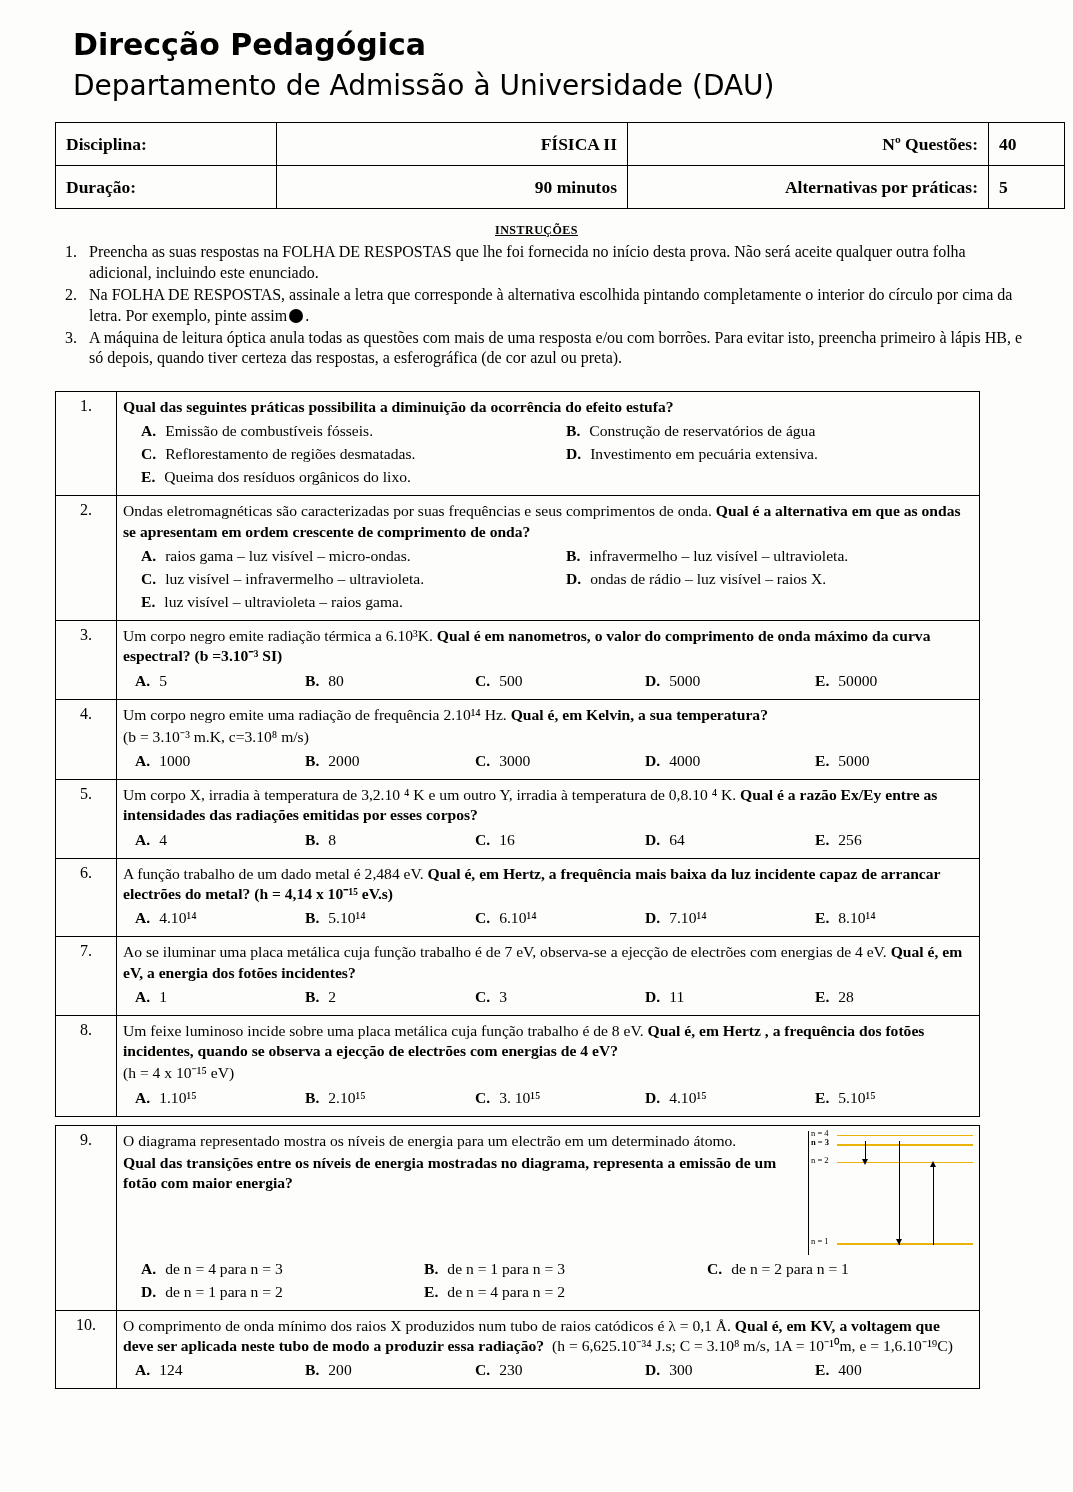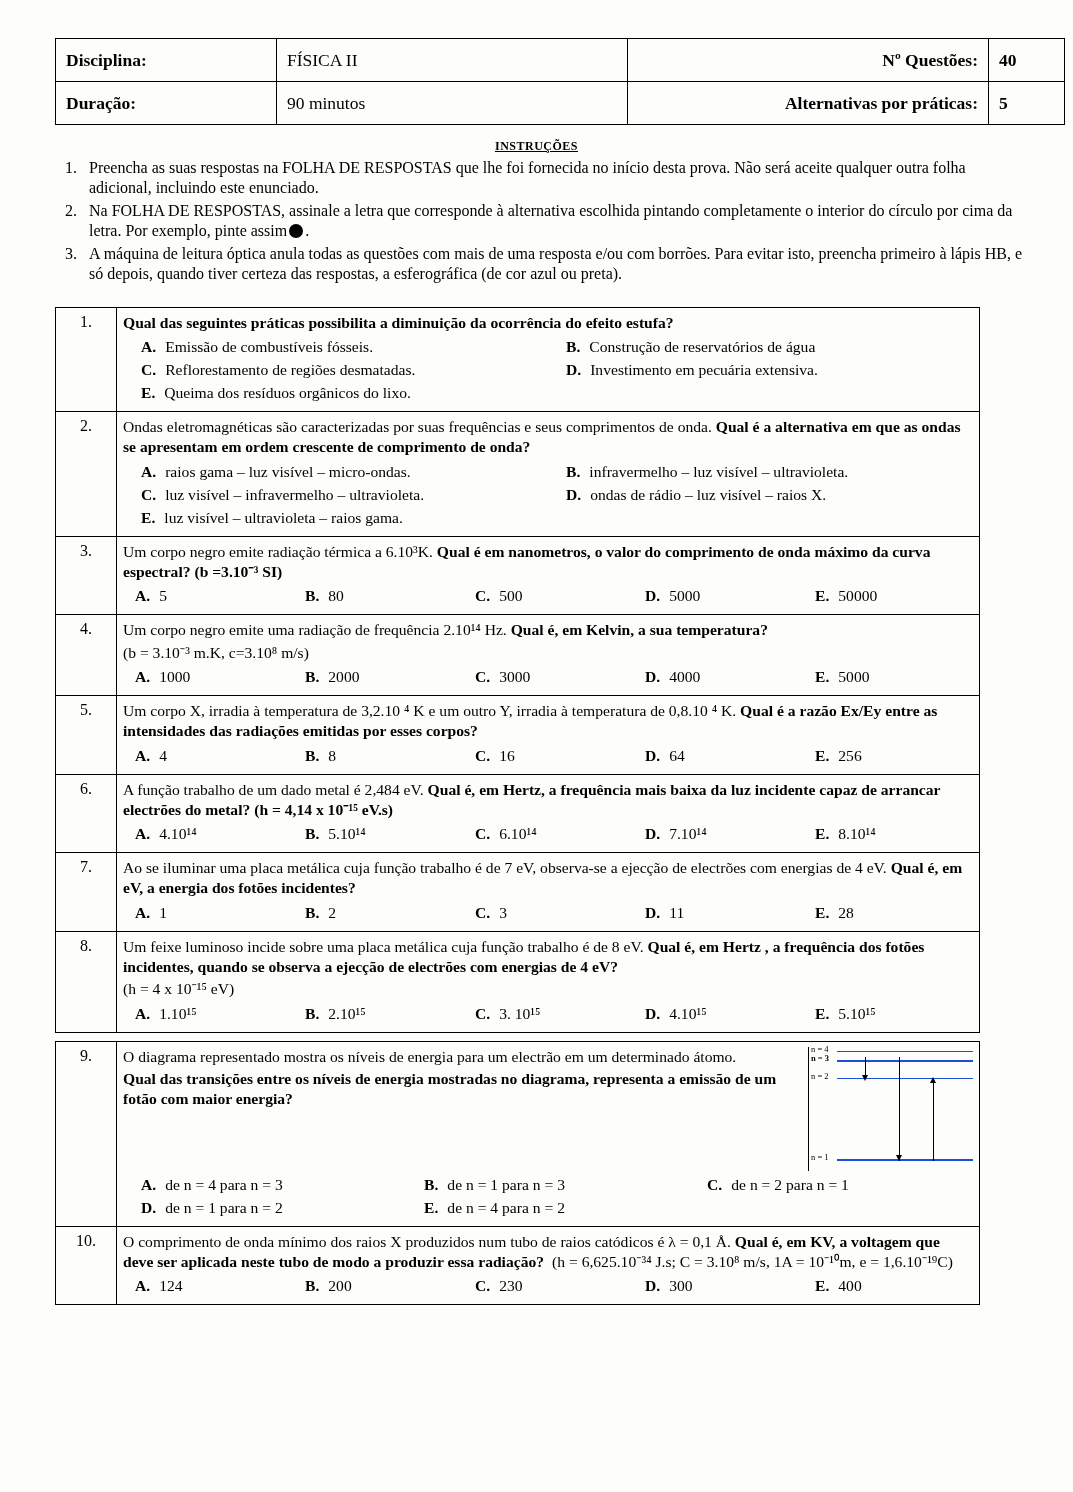--- a/index.html
+++ b/index.html
@@ -70,21 +70,21 @@
     table-layout: fixed;
   }
   .info-table td {
     border: 1.6px solid #000;
     height: 34px;
     font-size: 17.5px;
     padding: 4px 10px;
     vertical-align: middle;
   }
   .lbl { font-weight: bold; }
-  .val { font-weight: normal; }
+  .val { font-weight: bold; text-align: right; }
   .c1 { width: 200px; }
   .c2 { width: 330px; }
   .c3 { width: 340px; text-align: right; font-weight: bold; }
   .c4 { width: 55px; font-weight: bold; text-align: left; }
   
   .instr-title {
     text-align: center;
     font-weight: bold;
     font-size: 12px;
     text-decoration: underline;
@@ -166,21 +166,21 @@
   .q9-diagram {
     flex: 0 0 160px;
     border-left: 1px solid #000;
     margin-left: 6px;
     padding-left: 4px;
     position: relative;
   }
   .lvl {
     position: relative;
     height: 1.5px;
-    background: #1d4ed8;
+    background: #eab308;
     margin-left: 24px;
   }
   .lvl-label {
     position: absolute;
     left: -26px;
     top: -7px;
     font-size: 8.5px;
   }
   .diagram-box { position: relative; height: 120px; }
   .arrow-line {
@@ -197,20 +197,24 @@
   .arrow-up { border-bottom: 6px solid #000; }
   .arrow-down { border-top: 6px solid #000; }
   .spacer-row td { border: none; height: 8px; padding: 0; }
 </style>
 </head>
 <body>
 
 <div class="page">
 
   <div class="header">
+    <div class="header-titles">
+      <div class="title-1">Direcção Pedagógica</div>
+      <div class="title-2">Departamento de Admissão à Universidade (DAU)</div>
+    </div>
   </div>
 
   <table class="info-table">
     <tbody>
         <tr>
       <td class="c1 lbl">Disciplina:</td>
       <td class="c2 val">FÍSICA II</td>
       <td class="c3">Nº Questões:</td>
       <td class="c4">40</td>
     </tr>

